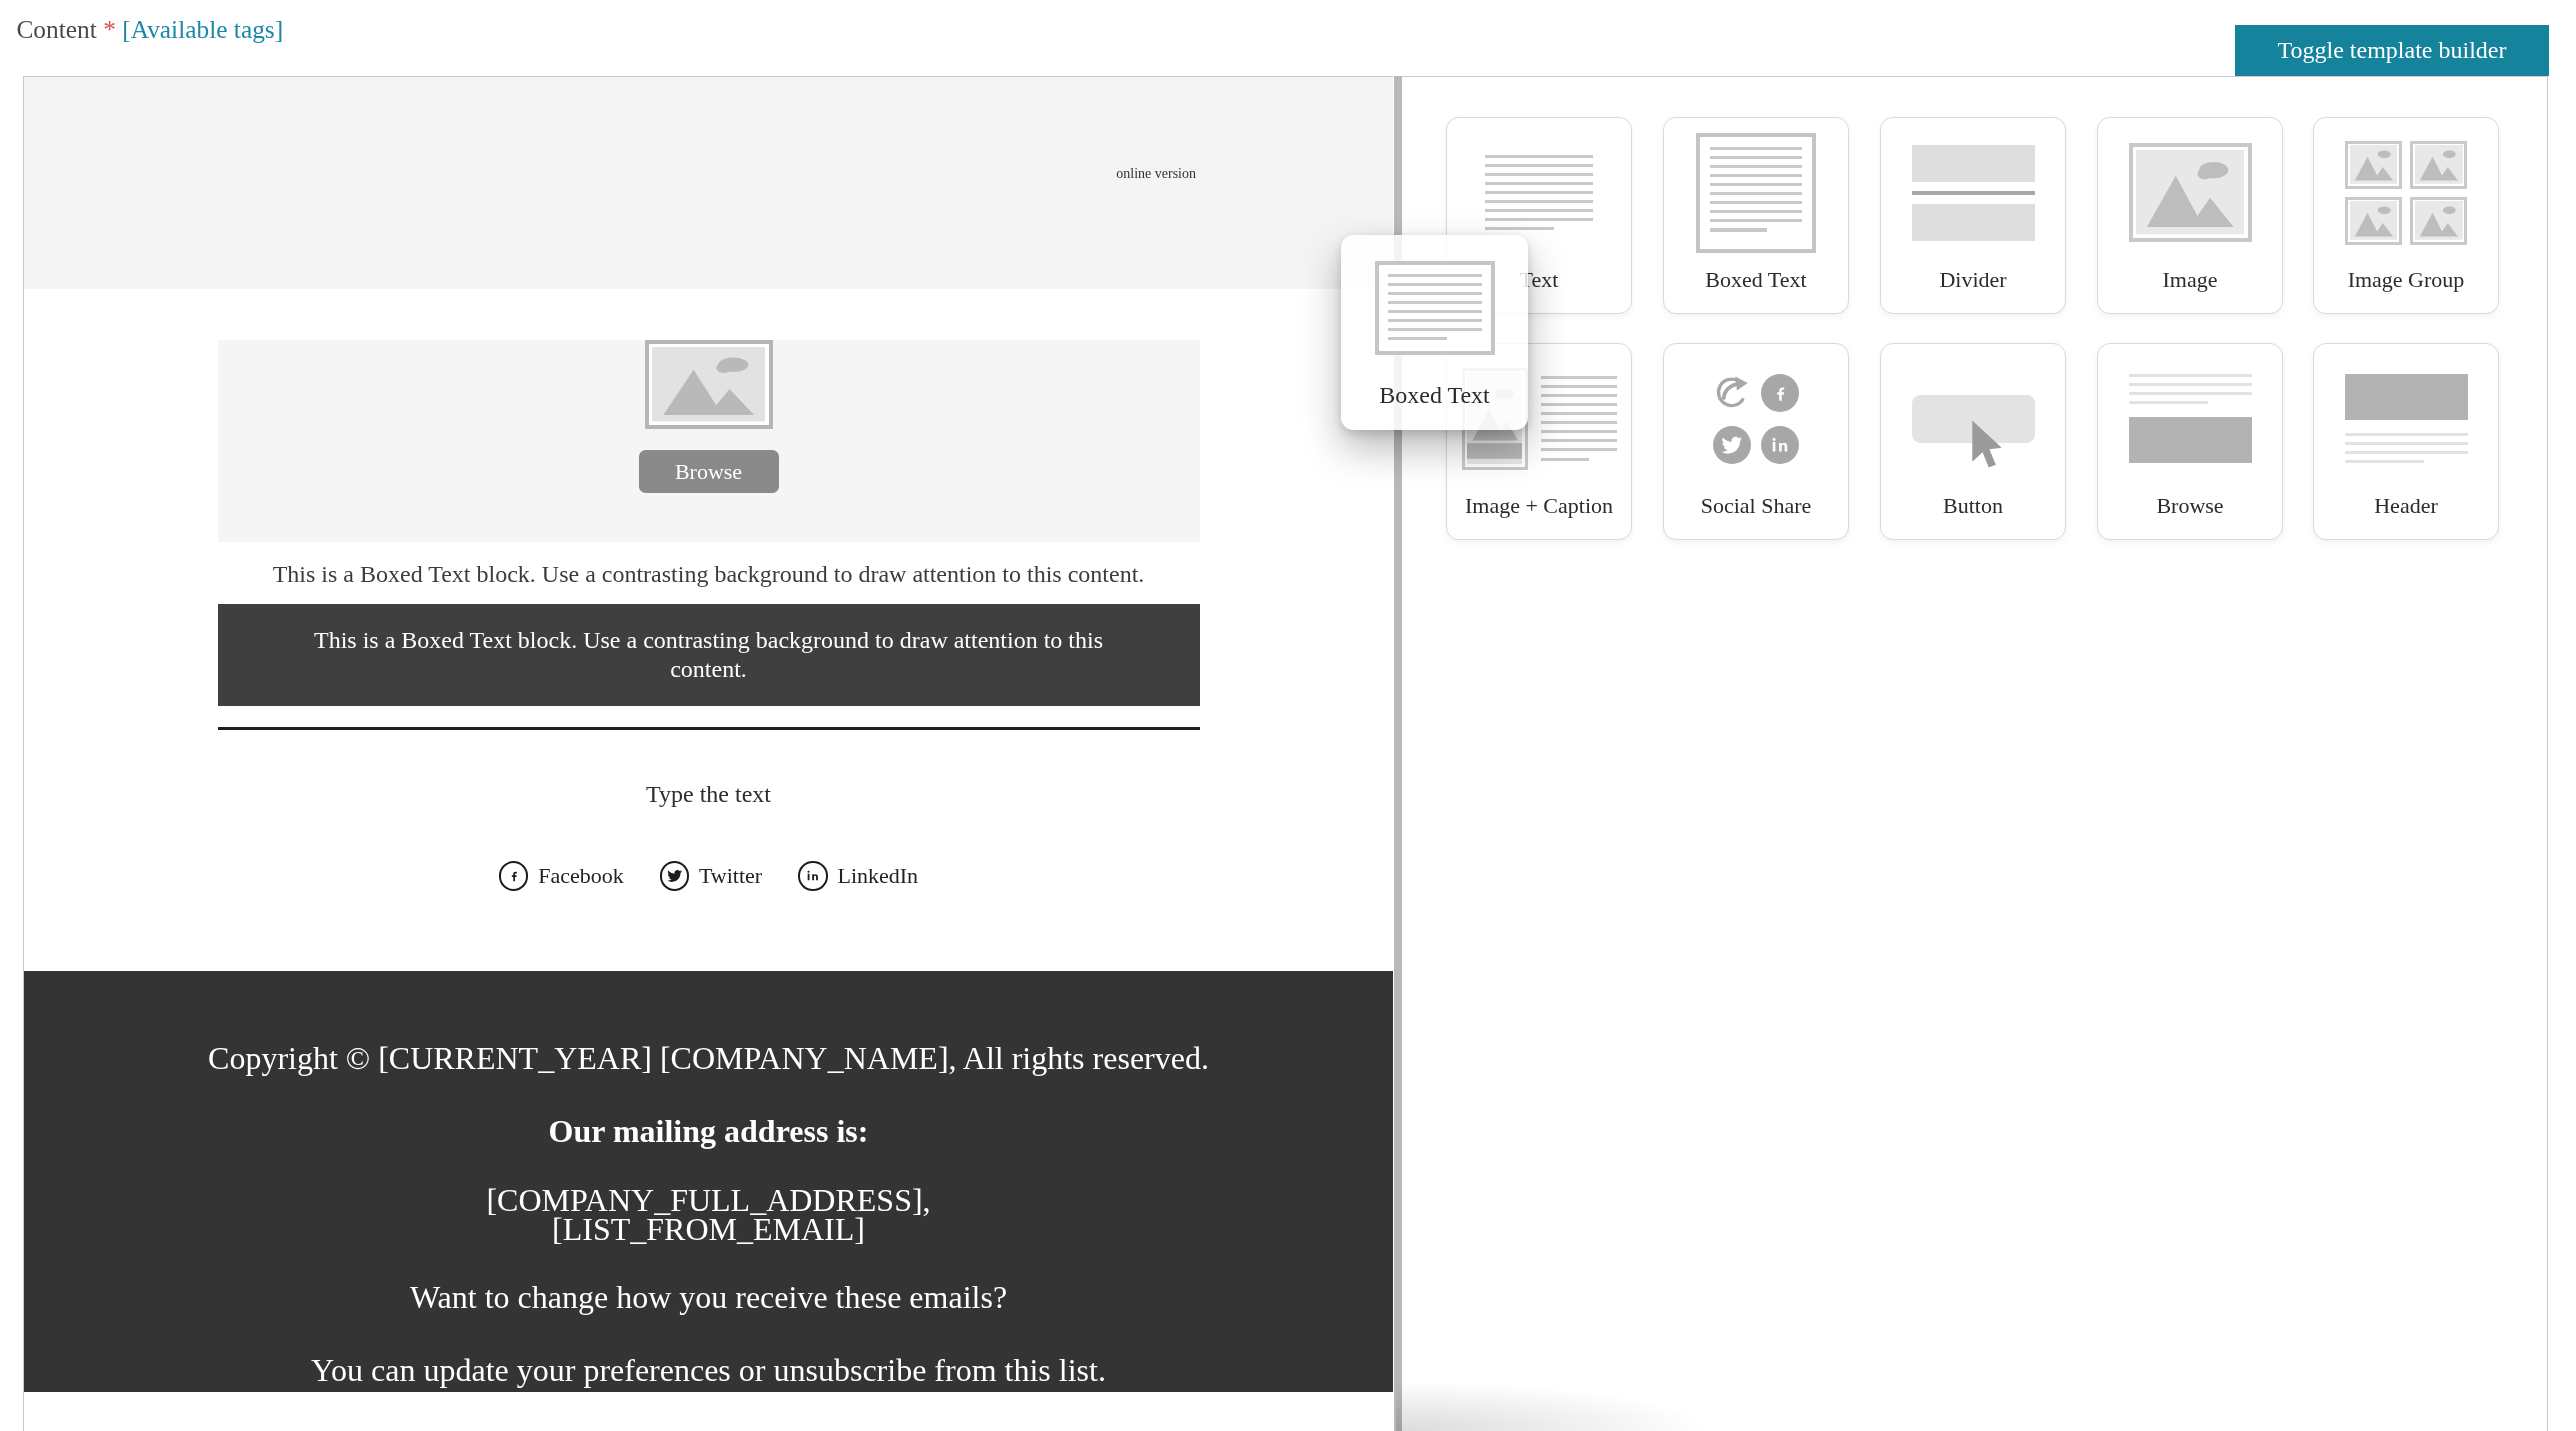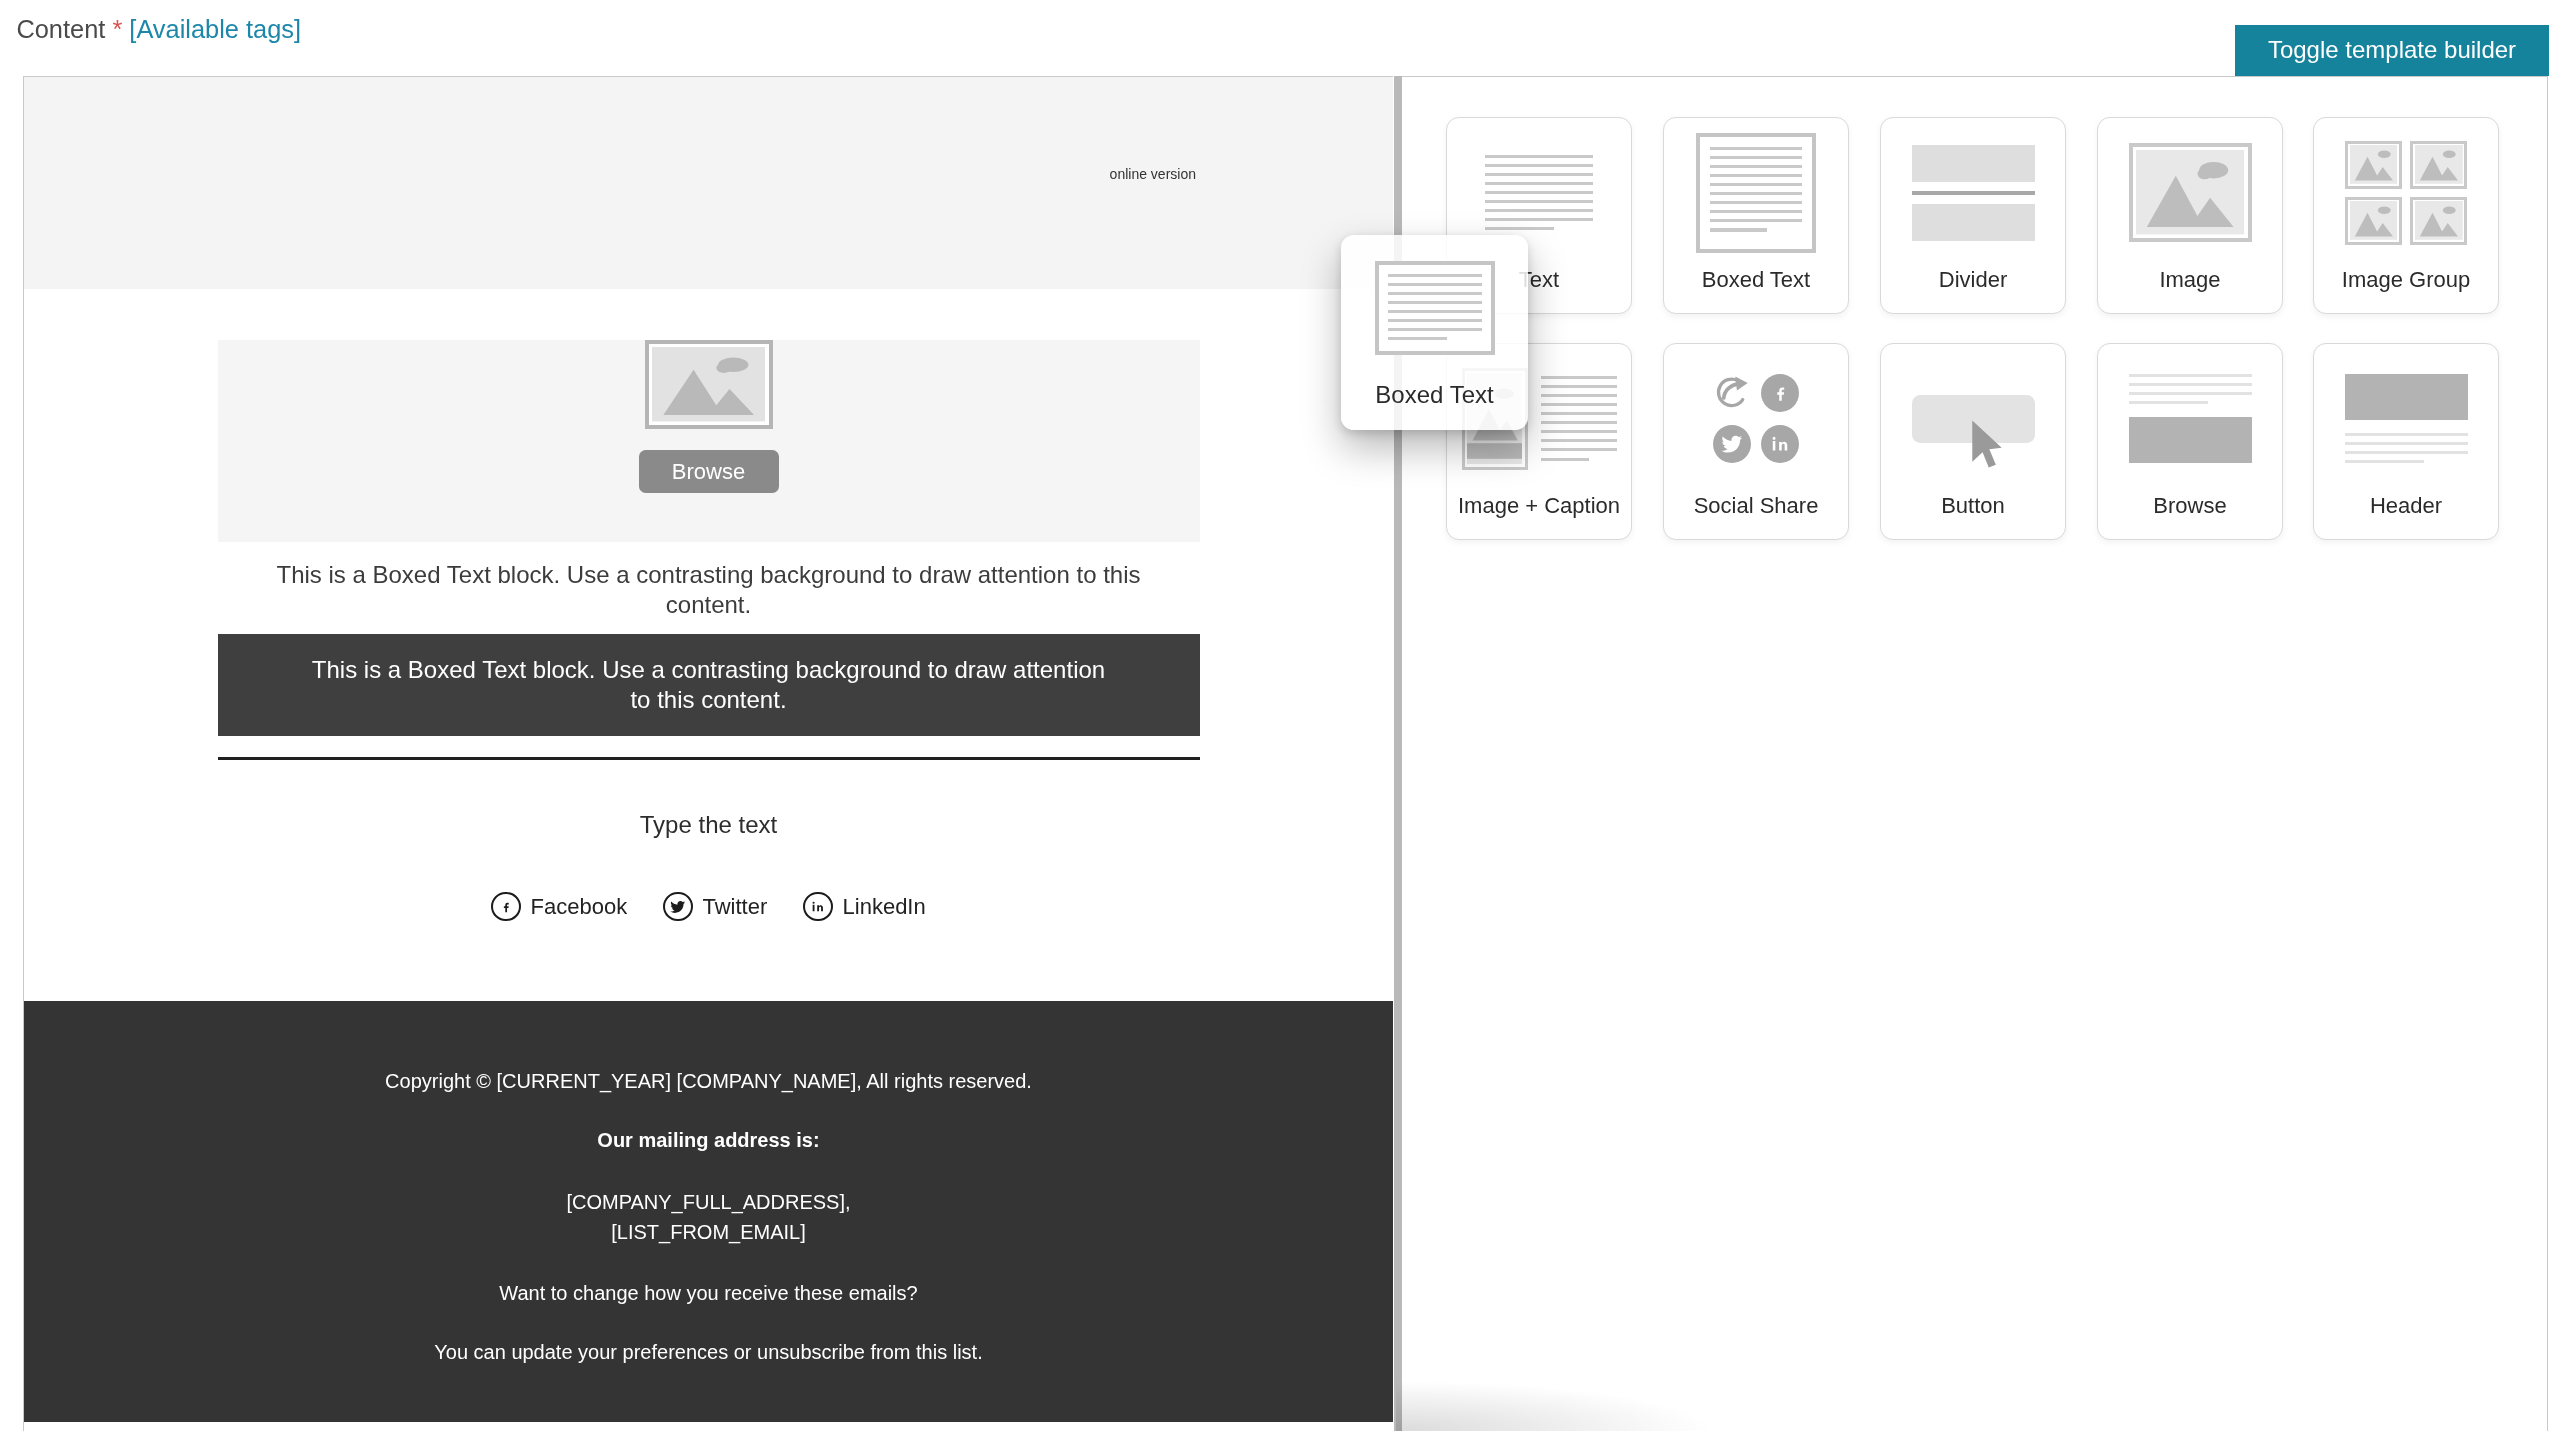--- a/index.html
+++ b/index.html
@@ -1,17 +1,17 @@
 <!DOCTYPE html>
 <html style="font-size:13px"><head>
 <meta charset="utf-8">
 <style>
   html,body{margin:0;padding:0;background:#fff;}
   #app{position:relative;width:2576px;height:1432px;background:#fff;overflow:hidden;
-       font-family:Liberation Sans, sans-serif;color:#333;}
+       font-family:Liberation Serif, serif;color:#333;}
 
   
   .top-label{position:absolute;left:16.4px;top:14.8px;font-size:25.4px;color:#4a4a4a;}
   .top-label .req{color:#D9534F;}
   .top-label .tags{color:#1D87AA;cursor:pointer;}
   .toggle-btn{position:absolute;left:2235px;top:24.6px;width:314px;height:51px;background:#15839B;
       color:#fff;font-size:24px;display:flex;align-items:center;justify-content:center;cursor:pointer;}
 
   
   .left-panel{position:absolute;left:23px;top:76px;width:1369px;height:1356px;
@@ -35,21 +35,21 @@
       line-height:29.6px;text-align:center;}
   .divider-line{margin-top:21.3px;border-top:3.3px solid #202020;}
   .type-text{margin-top:51px;text-align:center;font-size:24px;color:#2d2d2d;}
   .social-row{margin-top:53px;display:flex;justify-content:center;gap:36px;align-items:flex-end;}
   .social-item{display:flex;align-items:center;gap:9.9px;cursor:pointer;}
   .sc{width:25.4px;height:25.4px;border:2.5px solid #1c1c1c;border-radius:50%;display:flex;
       align-items:center;justify-content:center;flex:none;}
   .sc svg{width:15.6px;height:15.6px;fill:#1c1c1c;}
   .social-item .lbl{font-size:22px;color:#222;}
   .email-footer{margin-top:80px;height:421px;background:#343434;color:#fff;text-align:center;
-      font-size:20px;box-sizing:border-box;padding-top:69px;}
+      font-size:32px;box-sizing:border-box;padding-top:69px;}
   .email-footer p{margin:0;}
   .email-footer .m1{margin-top:36px;font-weight:bold;}
   .email-footer .m2{margin-top:36px;line-height:29.6px;}
   .email-footer .m3{margin-top:34px;}
   .email-footer .m4{margin-top:36px;}
 
   
   .card{position:absolute;width:186px;height:197px;background:#fff;border:1.6px solid #d9d9d9;
       border-radius:13px;box-sizing:border-box;display:flex;flex-direction:column;align-items:center;
       box-shadow:0 2.5px 6.6px rgba(0,0,0,0.05);cursor:grab;}

